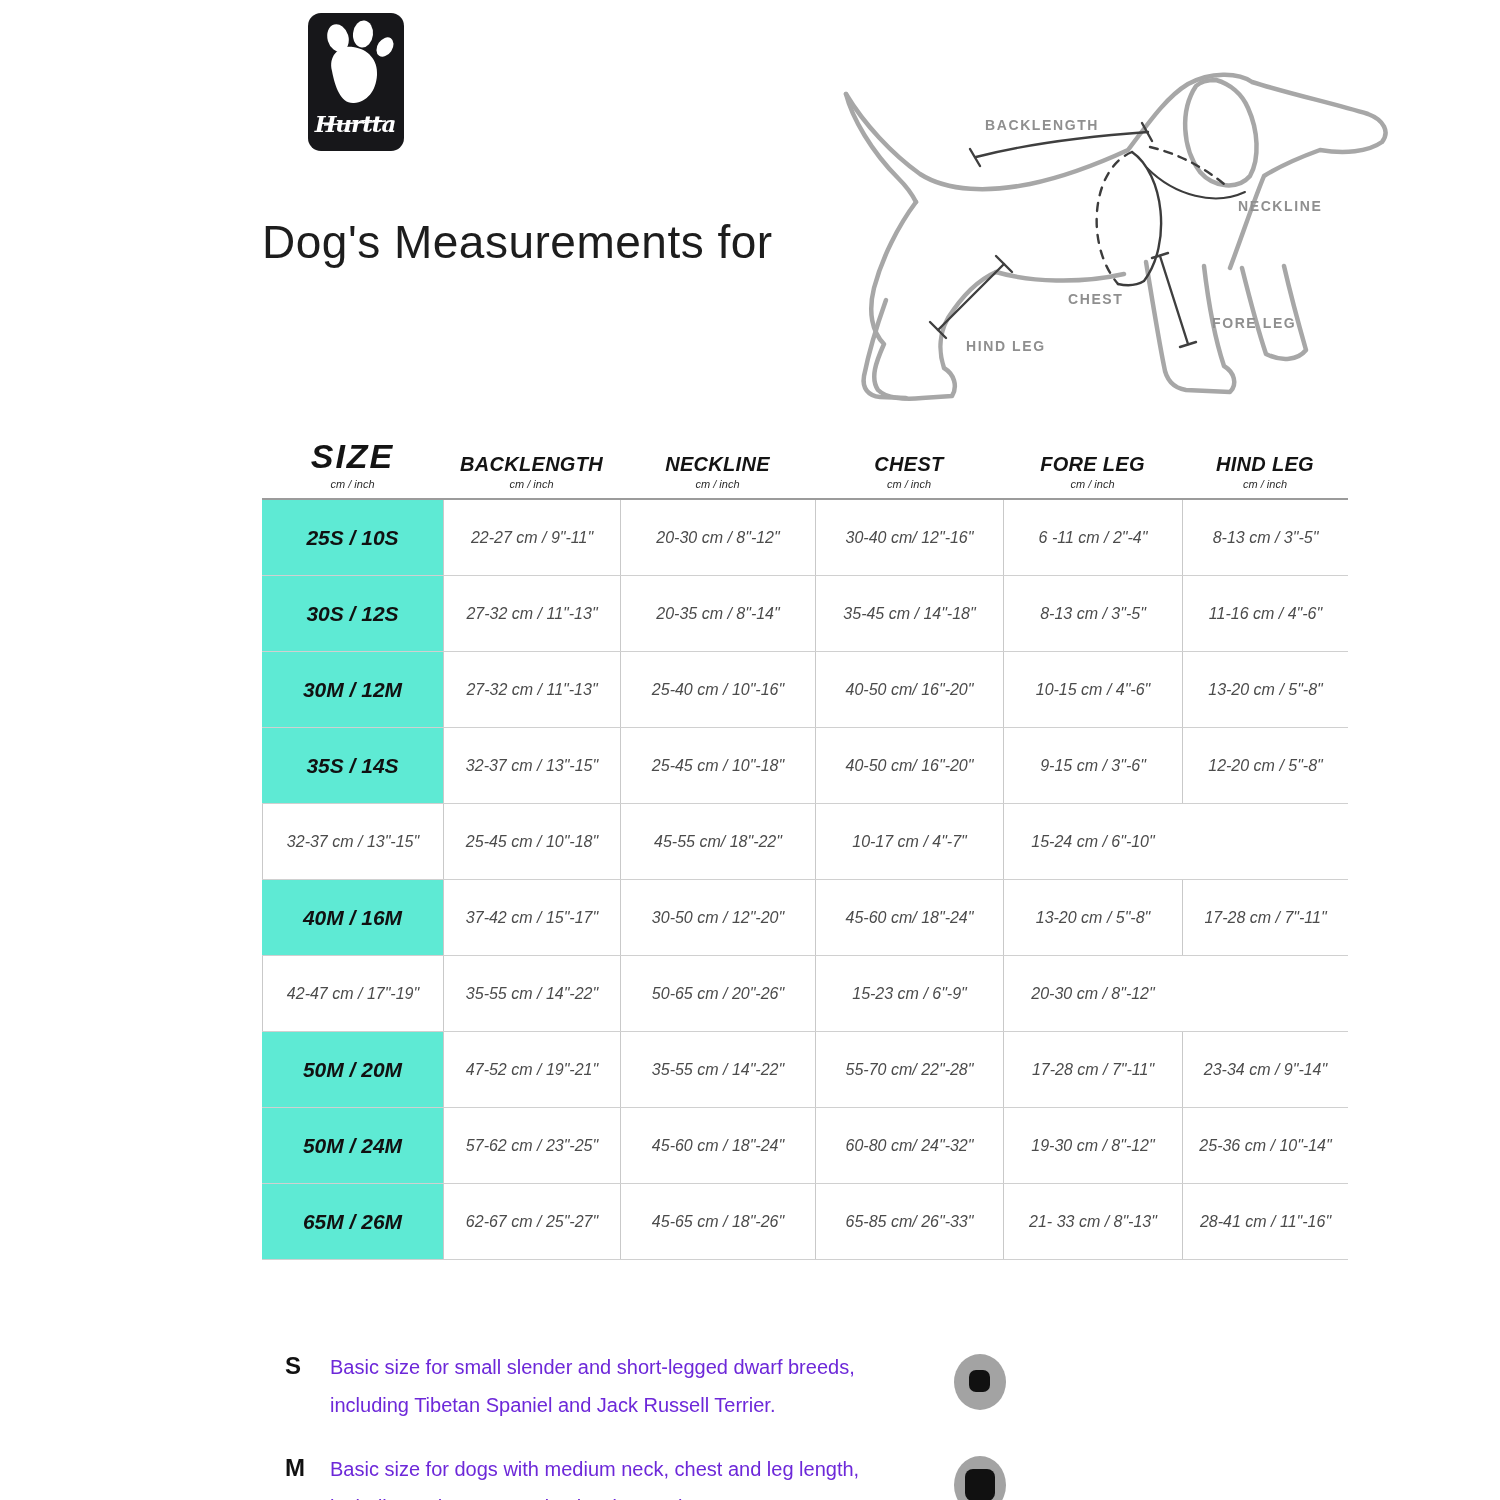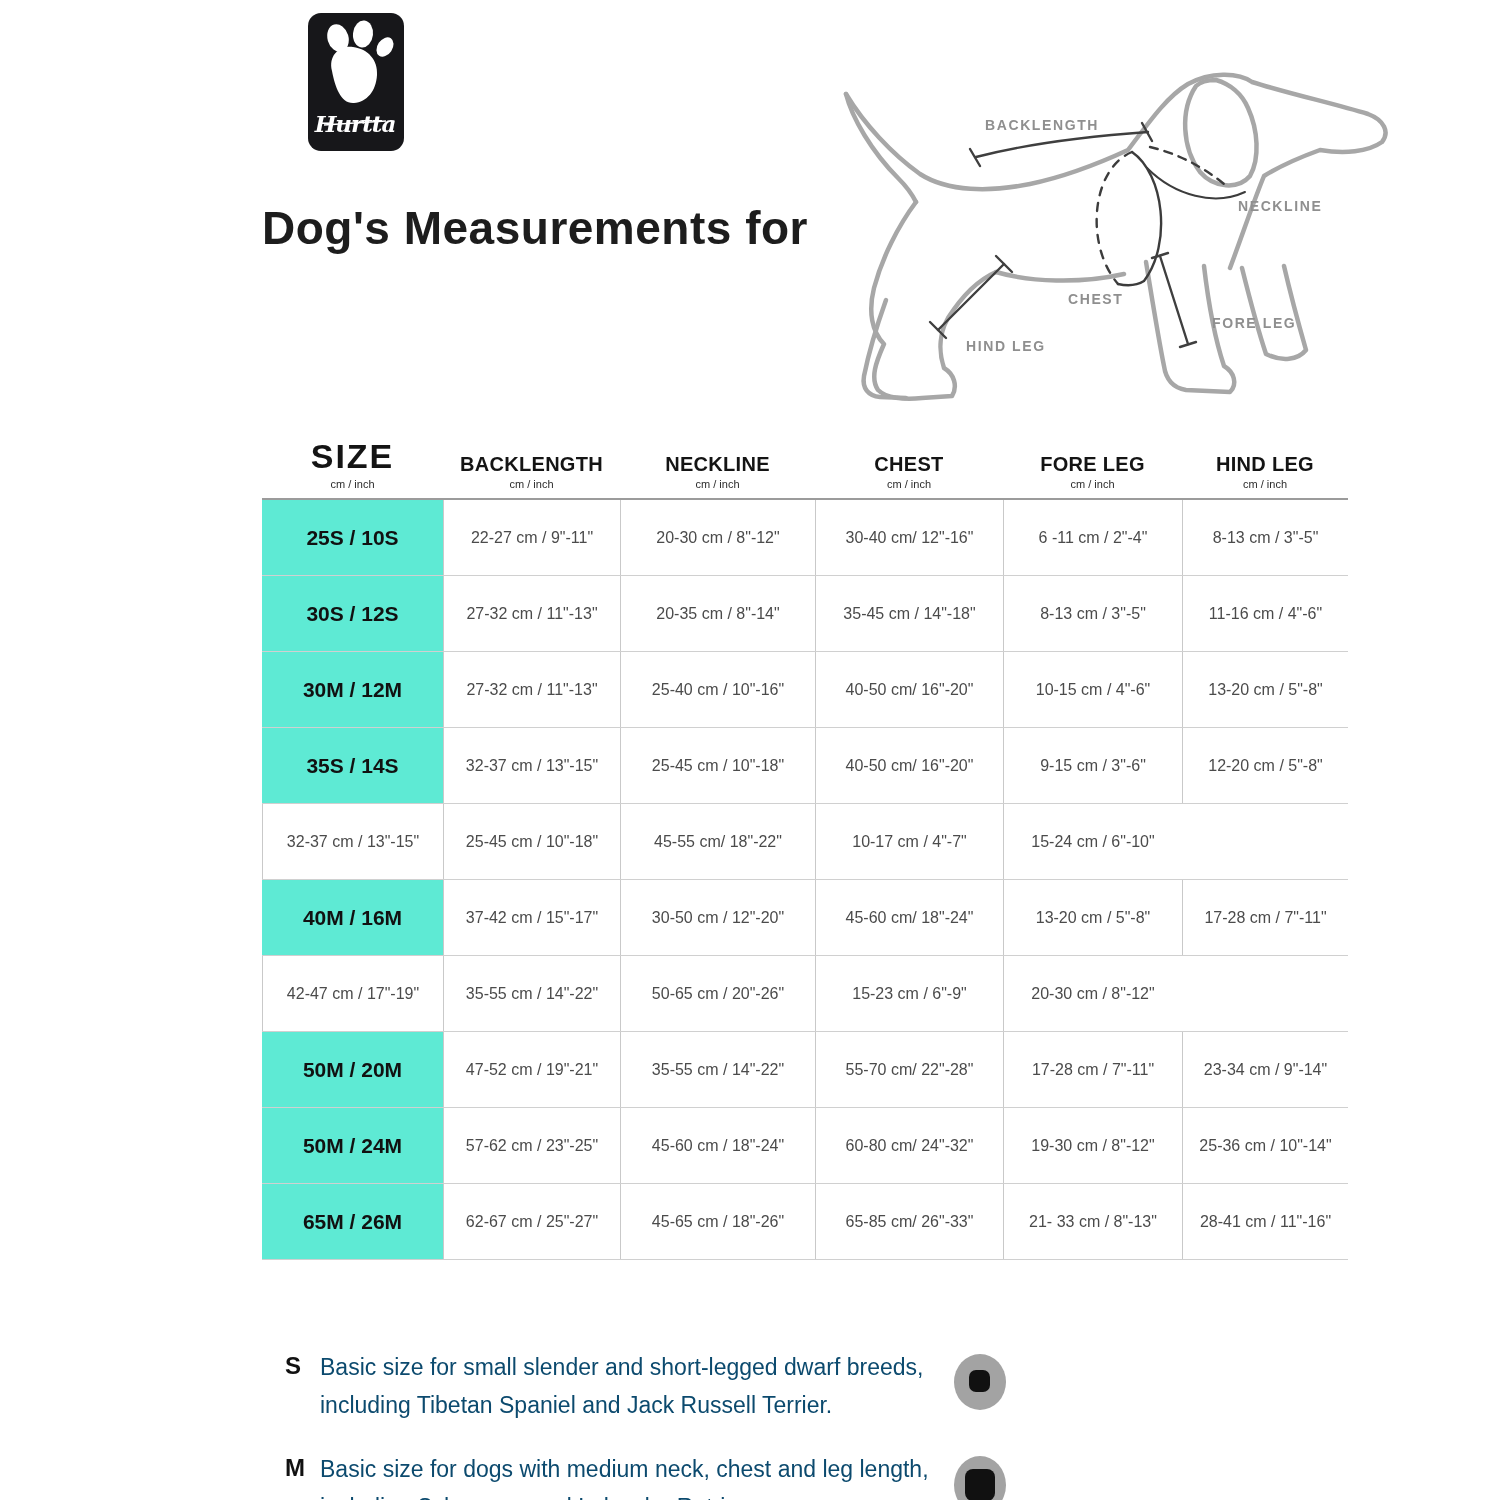--- a/index.html
+++ b/index.html
@@ -4,48 +4,48 @@
 <style>
   html,body{margin:0;padding:0;background:#ffffff;}
   .canvas{
     position:relative;width:1500px;height:1500px;background:#ffffff;overflow:hidden;
     font-family:"Liberation Sans",sans-serif;color:#1e1e1e;
   }
   
   .logo{position:absolute;left:308px;top:13px;width:96px;height:138px;}
   
   .title{
-    position:absolute;left:262px;top:197px;width:640px;
-    font-size:46px;line-height:62px;font-weight:700;color:#1d1d1d;letter-spacing:0.5px;
+    position:absolute;left:262px;top:211px;width:640px;
+    font-size:46px;line-height:62px;font-weight:400;color:#1d1d1d;letter-spacing:0.5px;
   }
   
   .diagram{position:absolute;left:818px;top:38px;width:578px;height:384px;}
   .diagram text{
     font-family:"Liberation Sans",sans-serif;font-size:14px;font-weight:700;
     fill:#8f8f8f;letter-spacing:1.6px;
   }
   
-  .size-table{position:absolute;left:262px;top:437px;width:1086px;}
+  .size-table{position:absolute;left:262px;top:437px;width:1086px;font-style:italic;}
   .thead{display:grid;grid-template-columns:181px 177px 195px 188px 179px 166px;
          border-bottom:2px solid #9b9b9b;padding-bottom:8px;}
   .th{display:flex;flex-direction:column;justify-content:flex-end;align-items:center;text-align:center;}
   .th .lbl{font-weight:800;color:#141414;font-size:20px;letter-spacing:0.3px;}
   .th.size-h .lbl{font-size:34px;letter-spacing:2px;}
   .th .sub{font-size:11px;color:#2b2b2b;margin-top:2px;}
   .tbody{}
   .tr{display:grid;grid-template-columns:181px 177px 195px 188px 179px 166px;height:75px;
       border-bottom:1px solid #d0d0d0;}
   .td{display:flex;align-items:center;justify-content:center;text-align:center;
       font-size:16px;color:#4b4b4b;border-left:1px solid #c9c9c9;padding:0 4px;box-sizing:border-box;}
   .td.size-c{background:#5eead4;border-left:none;font-size:21px;font-weight:800;color:#111111;}
   
   .footnotes{position:absolute;left:285px;top:1348px;width:800px;}
   .fnote{position:relative;margin-bottom:26px;}
   .fnote .key{position:absolute;left:0;top:4px;font-size:24px;font-weight:800;color:#111111;}
-  .fnote .txt{margin-left:35px;font-size:23px;line-height:38px;color:#0c4a6e;width:660px;}
+  .fnote .txt{margin-left:45px;font-size:20px;line-height:38px;color:#6d28d9;width:660px;}
   .fnote .icon{position:absolute;left:668px;top:6px;width:56px;height:60px;}
 </style>
 </head>
 <body>
 
 <div class="canvas">
 
   <svg class="logo" viewBox="0 0 96 138">
     <rect x="0" y="0" width="96" height="138" rx="13" fill="#17171a"></rect>
     <g fill="#ffffff">

